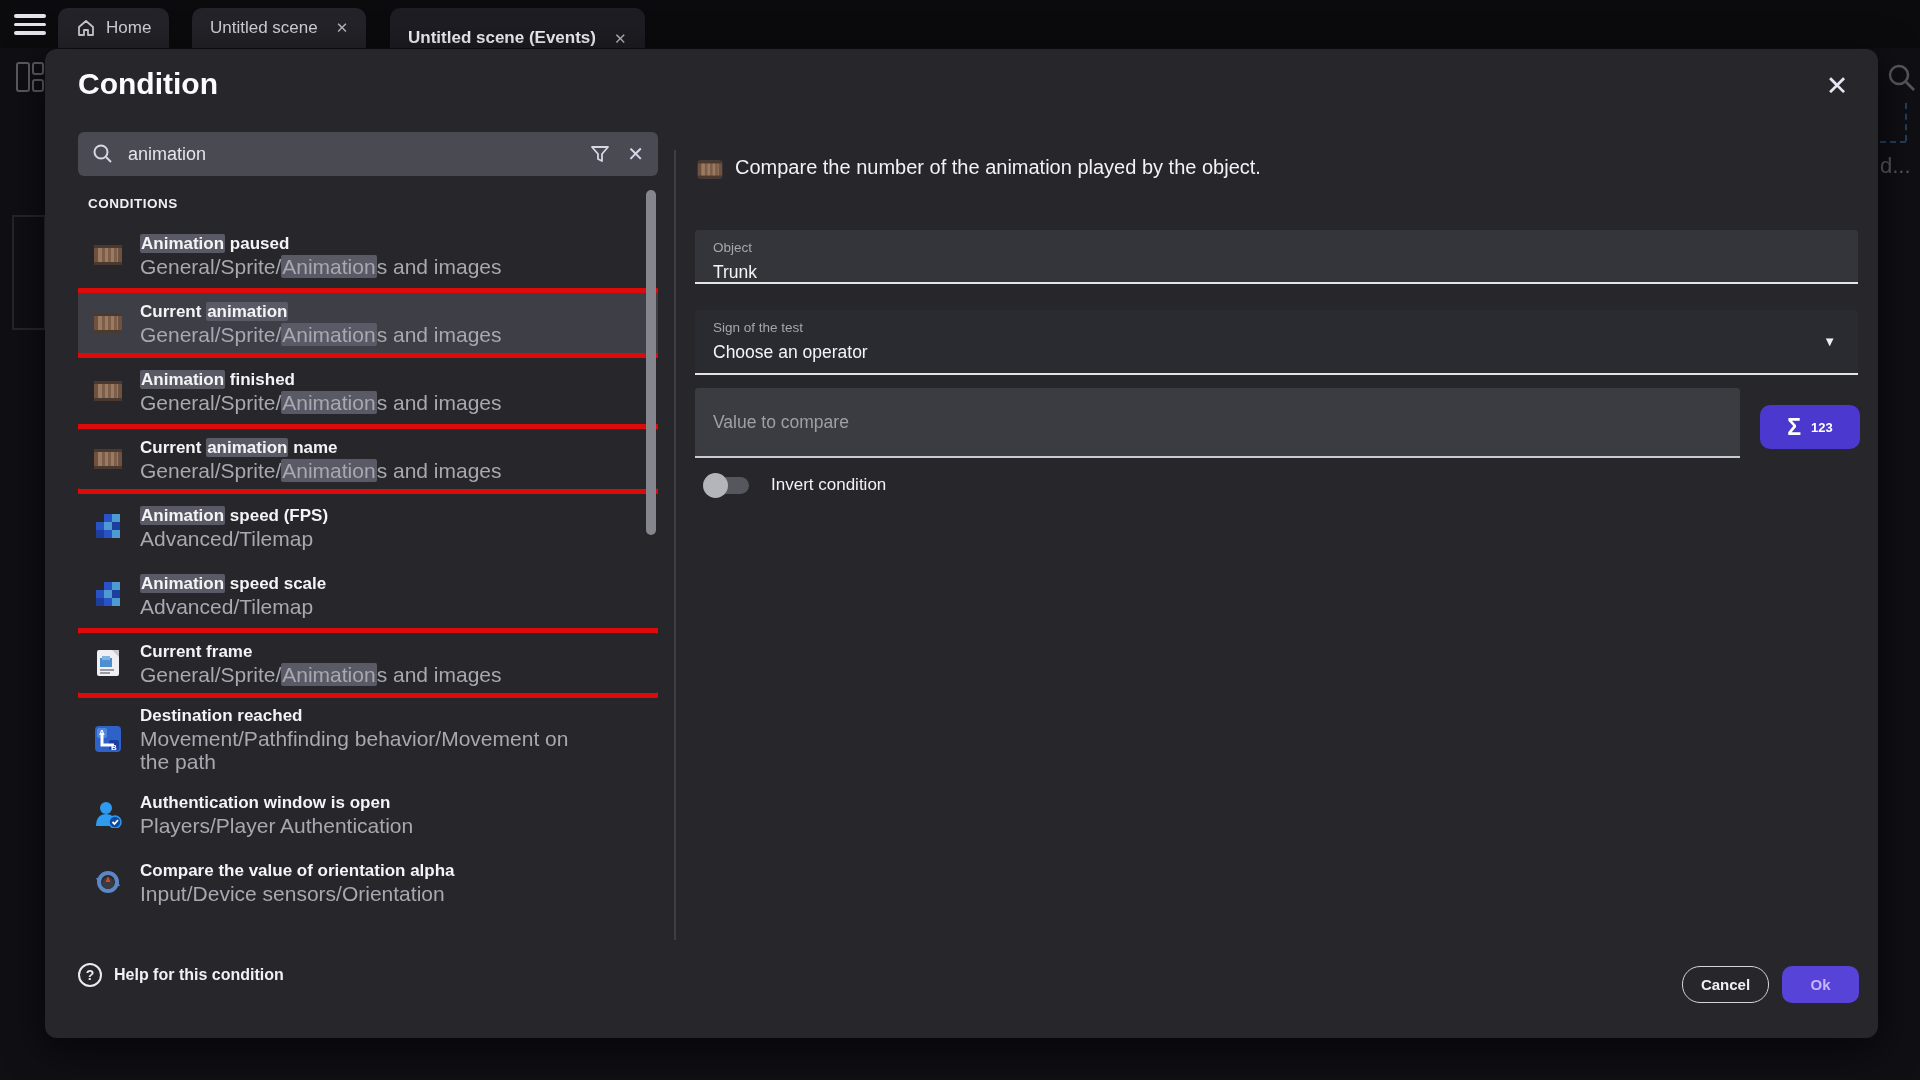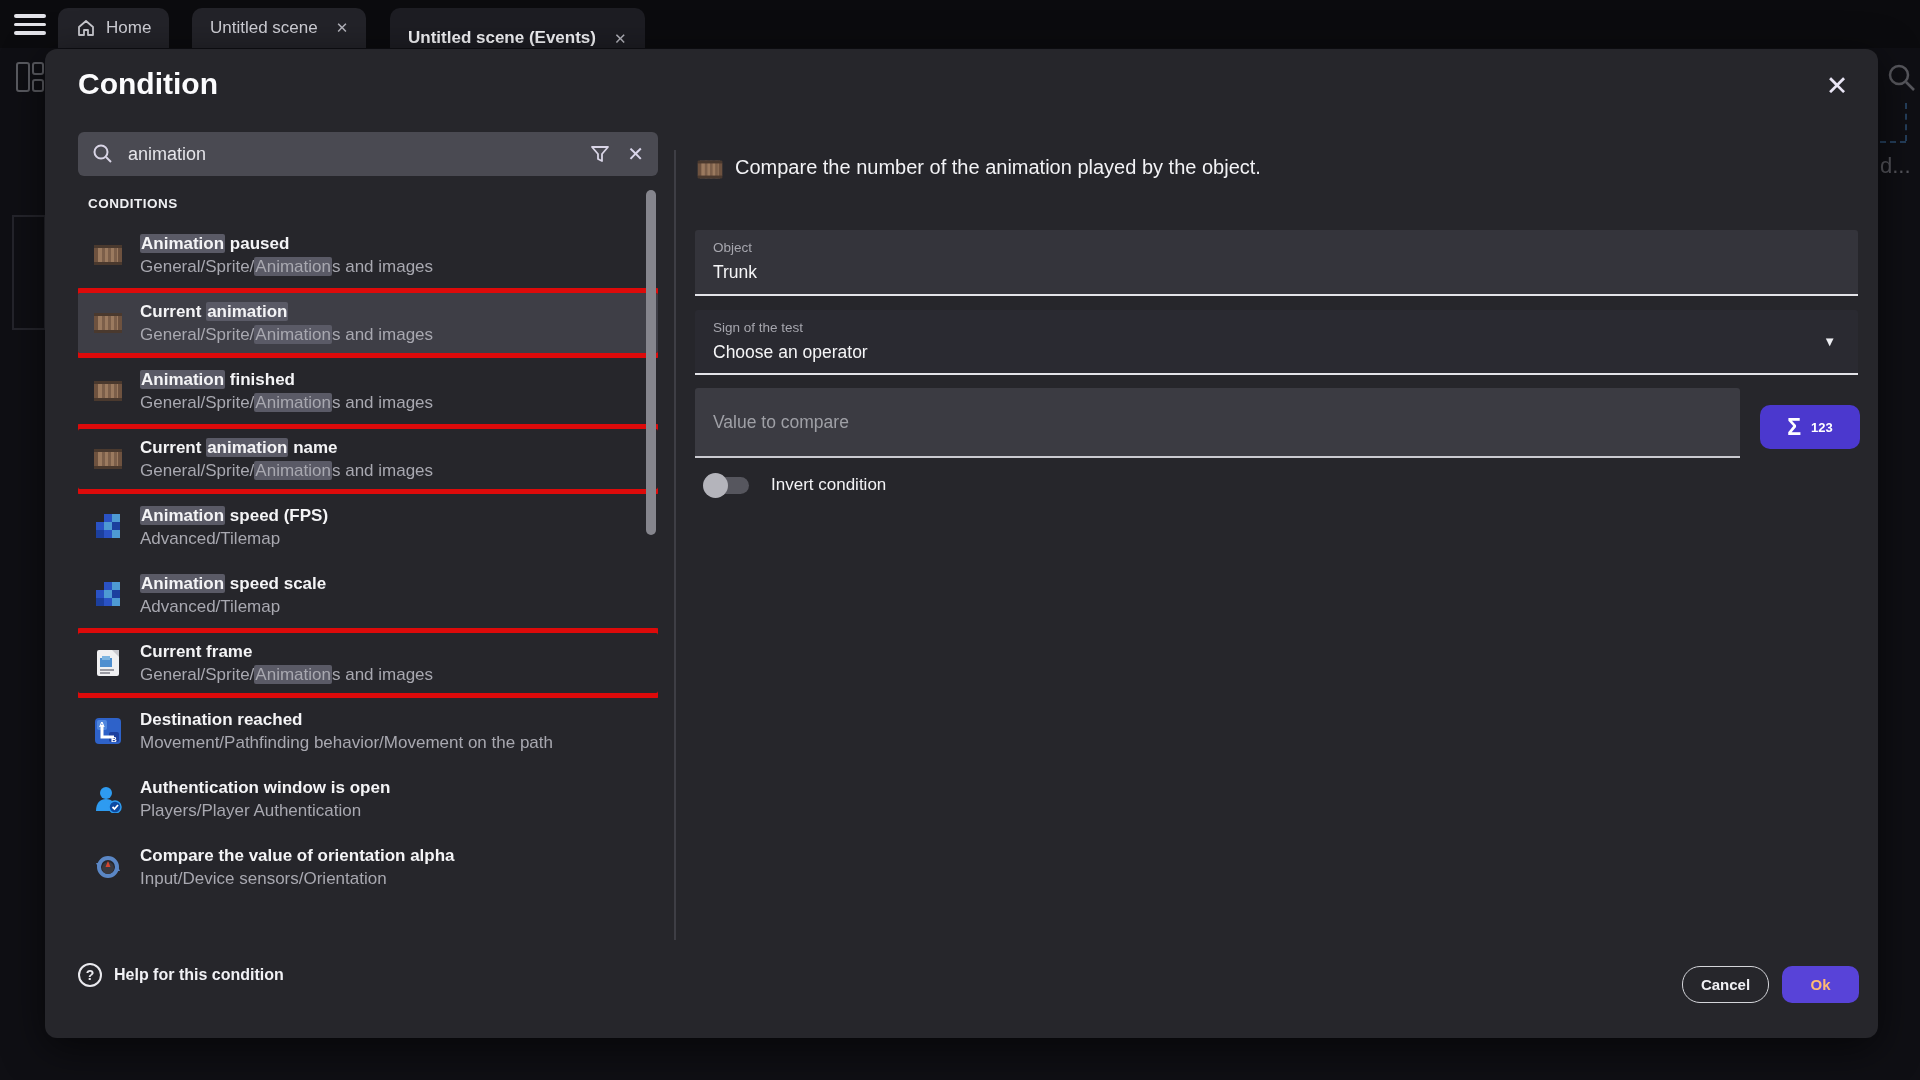--- a/index.html
+++ b/index.html
@@ -52,37 +52,37 @@
   .section-hdr { position:absolute; left:43px; top:147px; font-size:13.5px; font-weight:700;
                  letter-spacing:.5px; color:#eff0f3; }
   .cond-list { position:absolute; left:33px; top:176px; width:580px; height:700px; overflow:hidden; }
   .list-item { display:flex; align-items:center; min-height:60px; margin-bottom:8px; padding:3px 10px 3px 12px;
                border-radius:2px; cursor:pointer; }
   .list-item.selected { background:#3e3e46; }
   .list-item.annotated { outline:5px solid #dd0a0a; outline-offset:0px; }
   .item-icon { flex:none; width:36px; display:flex; justify-content:center; margin-right:14px; }
   .item-text { max-width:435px; }
   .item-title { font-size:17px; font-weight:600; color:#f4f4f6; line-height:23px; }
-  .item-sub { font-size:17px; color:#a8a8b0; line-height:23px; }
+  .item-sub { font-size:21px; color:#a8a8b0; line-height:23px; }
   .hl { background:#5a5a66; border-radius:2px; padding:0 1px; }
 
   .list-scroll-thumb { position:absolute; left:601px; top:141px; width:10px; height:345px;
                        background:#85858d; border-radius:5px; }
   .panel-divider { position:absolute; left:629px; top:101px; height:790px; width:2px; background:#3e3e45; }
 
   
   .detail { position:absolute; left:650px; top:0; width:1163px; height:989px; }
   .desc-icon { position:absolute; left:2px; top:110px; }
   .desc-text { position:absolute; left:40px; top:107px; font-size:20px; color:#f2f2f5; }
 
   .field { position:absolute; left:0; width:1163px; border-bottom:2px solid #e3e3e8;
            border-radius:3px 3px 0 0; cursor:text; }
   .field .f-label { position:absolute; left:18px; top:10px; font-size:13.5px; color:#a6a6ae; }
   .field .f-value { position:absolute; left:18px; top:32px; font-size:17.5px; color:#f5f5f7; }
-  .field-object { top:181px; height:66px; background:#34343b; }
+  .field-object { top:181px; height:54px; background:#34343b; }
   .field-operator { top:261px; height:65px; background:#2a2a31; cursor:pointer; }
   .dd-arrow { position:absolute; right:22px; top:24px; font-size:13px; color:#edeef2; }
 
   .field-value { position:absolute; left:0; top:339px; width:1045px; height:70px; background:#3b3b42;
                  border-bottom:2px solid #cacad0; border-radius:3px 3px 0 0; }
   .field-value input { width:100%; height:100%; background:transparent; border:none; outline:none;
                        padding:0 18px; font-size:17.5px; color:#e8e8ec; font-family:inherit; }
   .field-value input::placeholder { color:#9fa0a6; opacity:1; }
 
   .sigma-btn { position:absolute; left:1065px; top:356px; width:100px; height:44px; background:#4b38ce;
@@ -98,21 +98,21 @@
   .toggle-label { margin-left:16px; font-size:17px; color:#f2f2f5; }
 
   
   .help-link { position:absolute; left:33px; top:914px; display:flex; align-items:center; gap:12px; cursor:pointer; }
   .help-q { width:24px; height:24px; border:2px solid #eaeaef; border-radius:50%; color:#eaeaef;
             font-size:14px; font-weight:700; text-align:center; line-height:21px; }
   .help-label { font-size:16px; font-weight:700; color:#f1f1f5; }
   .btn { position:absolute; top:917px; height:37px; border-radius:18px; font-size:15px; font-weight:700;
          display:flex; align-items:center; justify-content:center; cursor:pointer; }
   .btn-cancel { left:1637px; width:87px; border:1.5px solid #d4d5da; color:#f0f0f4; background:transparent; }
-  .btn-ok { left:1737px; width:77px; background:#5843d8; color:#fdba74; border-radius:10px; }
+  .btn-ok { left:1737px; width:77px; background:#5843d8; color:#c4b5fd; border-radius:10px; }
 </style>
 </head>
 <body>
 
 <div class="stage">
 
   <div class="topbar">
     <div class="hamburger">
         <span></span>
         <span></span>

